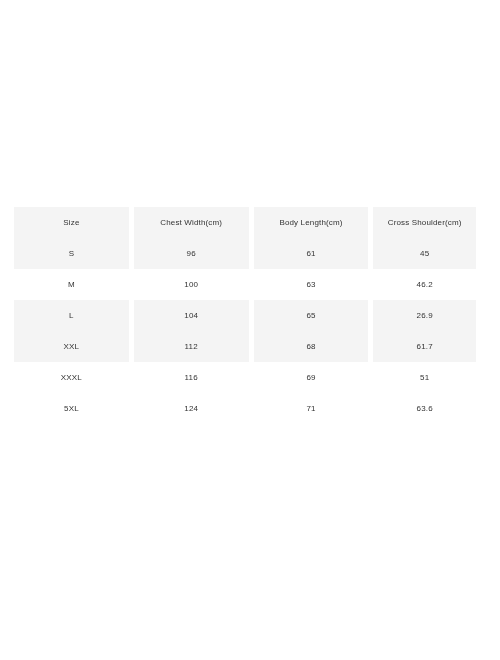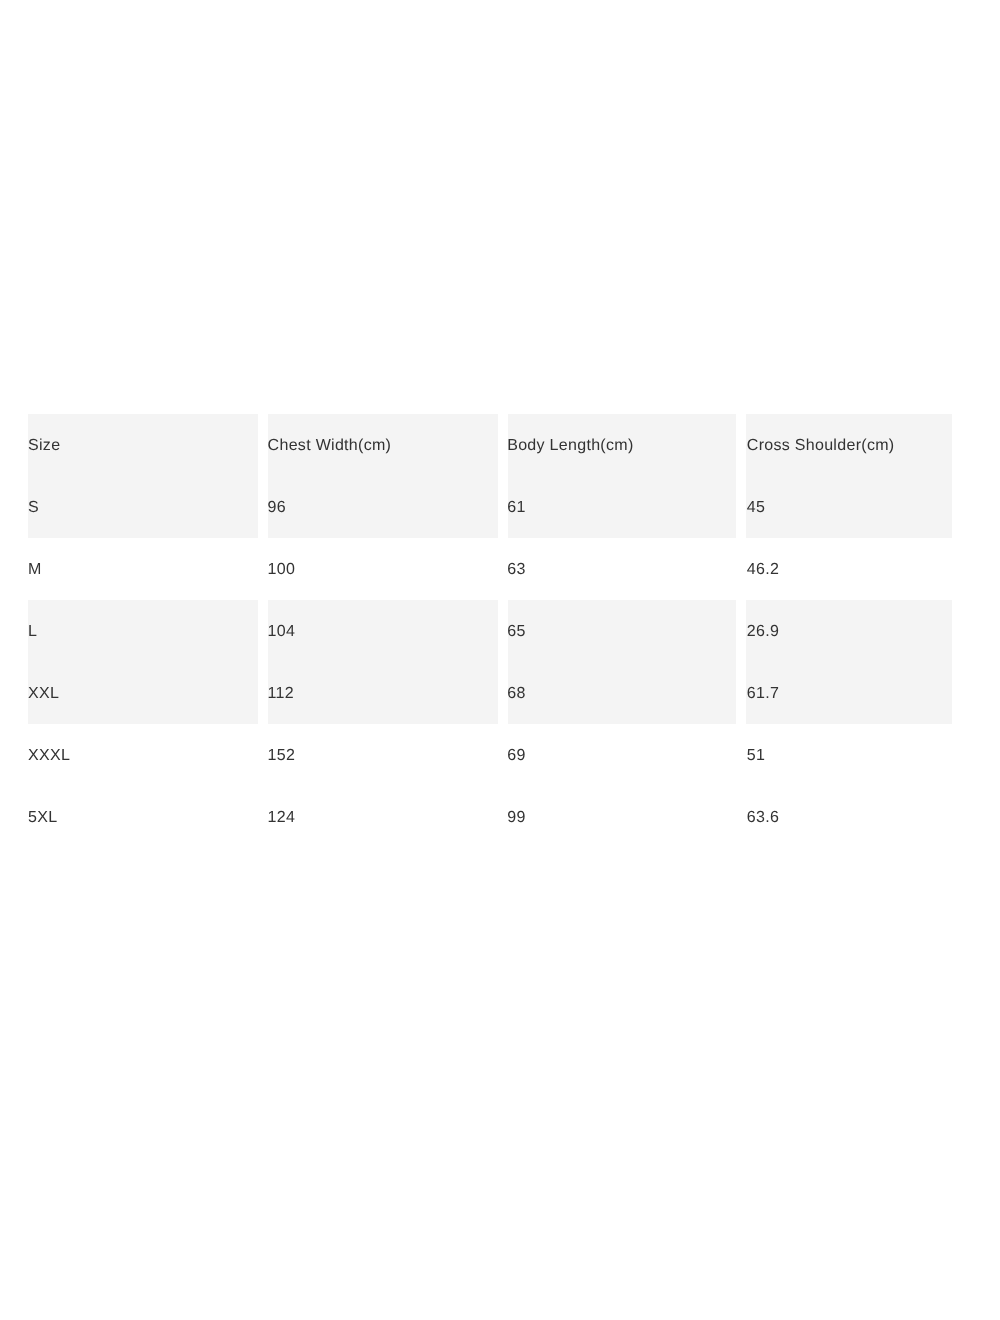--- a/index.html
+++ b/index.html
@@ -29,21 +29,21 @@
     width: 472px;
     border-collapse: separate;
     border-spacing: 5px 0;
     margin-left: -5px;
     table-layout: fixed;
   }
   table.size-table td,
   table.size-table th {
     height: 31px;
     padding: 0;
-    text-align: left;
+    text-align: center;
     vertical-align: middle;
     font-size: 8px;
     font-weight: normal;
     color: #333333;
     letter-spacing: 0.15px;
     line-height: 31px;
     white-space: nowrap;
     background: #ffffff;
   }
   table.size-table thead th {
@@ -102,27 +102,27 @@
           <td>26.9</td>
         </tr>
         <tr class="shaded">
           <td>XXL</td>
           <td>112</td>
           <td>68</td>
           <td>61.7</td>
         </tr>
         <tr class="plain">
           <td>XXXL</td>
-          <td>152</td>
+          <td>116</td>
           <td>69</td>
           <td>51</td>
         </tr>
         <tr class="plain">
           <td>5XL</td>
           <td>124</td>
-          <td>99</td>
+          <td>71</td>
           <td>63.6</td>
         </tr>
       </tbody>
     </table>
   </div>
 
 </div>
 
 </body></html>

